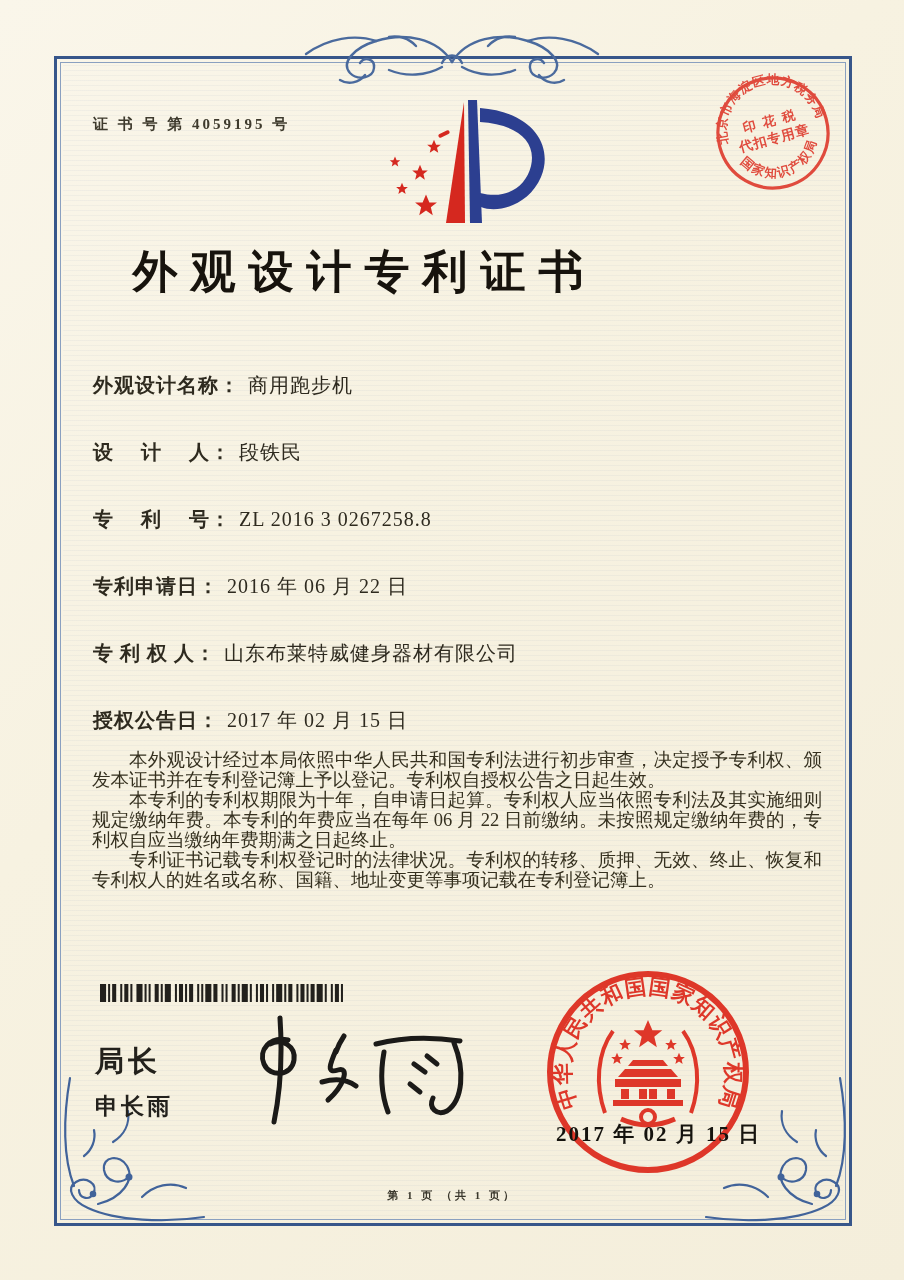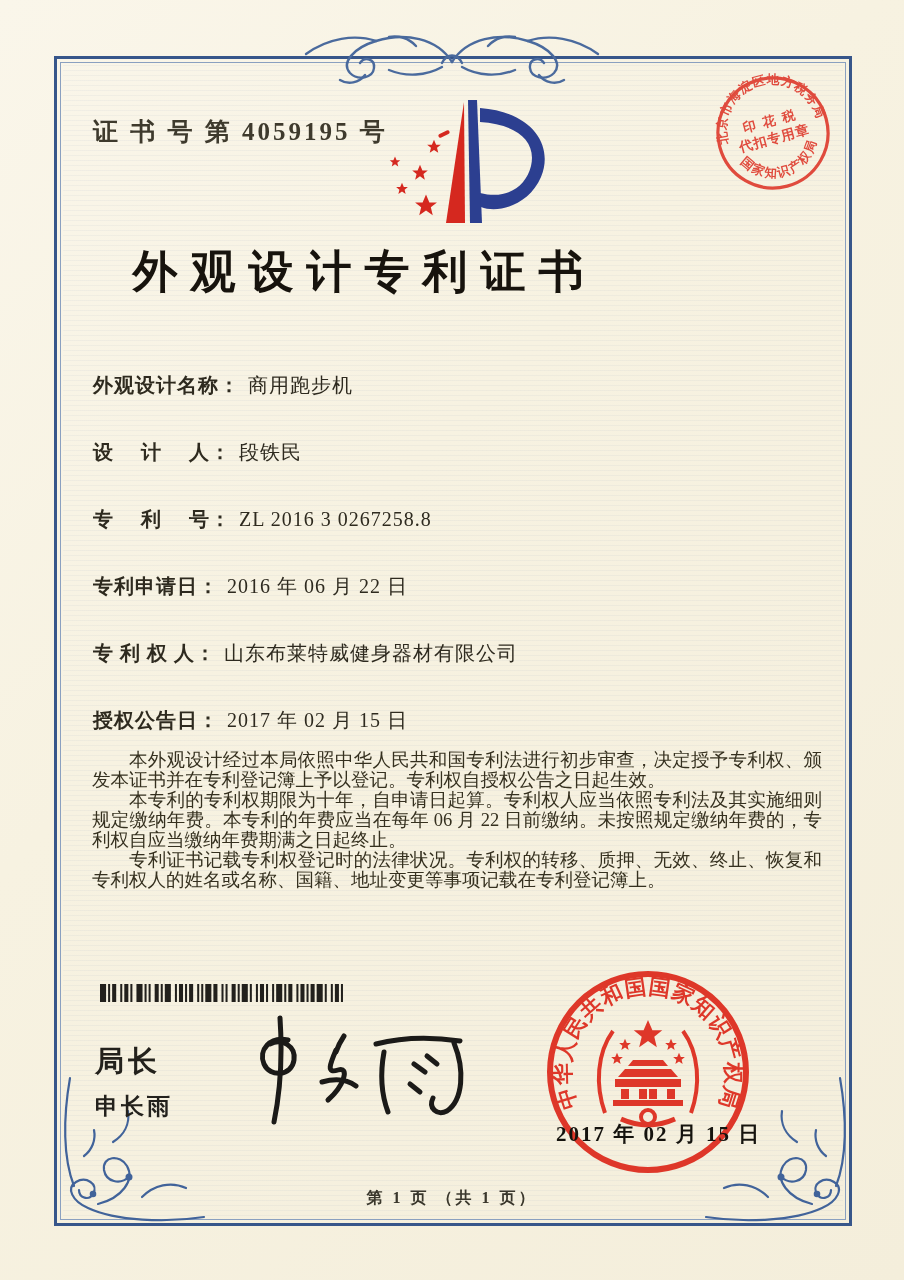--- a/index.html
+++ b/index.html
@@ -28,21 +28,21 @@
       rgba(95,120,170,0.06) 0px, rgba(95,120,170,0.06) 1px,
       rgba(255,255,255,0) 1px, rgba(255,255,255,0) 5px);
   }
   .ornament-top { position:absolute; left:292px; top:22px; width:320px; height:70px; }
   .corner { position:absolute; width:150px; height:150px; }
   .corner-bl { left:58px; top:1076px; }
   .corner-br { right:52px; top:1076px; transform:scaleX(-1); }
 
   .cert-no {
     position:absolute; left:93px; top:115px;
-    font-size:25px; letter-spacing:3px; color:#3e3a2d; font-weight:600;
+    font-size:15px; letter-spacing:3px; color:#3e3a2d; font-weight:600;
   }
   .logo { position:absolute; left:368px; top:90px; width:190px; height:145px; }
 
   .stamp-tax { position:absolute; left:703px; top:63px; width:140px; height:140px; opacity:.88; }
 
   .doc-title {
     position:absolute; left:0; width:716px; top:242px;
     text-align:center; font-size:45px; font-weight:bold; color:#17130d;
     letter-spacing:13px; text-indent:13px;
   }
@@ -72,21 +72,21 @@
   .signature { position:absolute; left:218px; top:1012px; width:270px; height:118px; }
 
   .seal-main { position:absolute; left:543px; top:967px; width:210px; height:210px; opacity:.93; }
   .seal-date {
     position:absolute; left:556px; top:1120px; z-index:6;
     font-size:21px; font-weight:700; color:#15130e; letter-spacing:2px; white-space:nowrap;
   }
 
   .footer {
     position:absolute; left:0; width:904px; top:1188px;
-    text-align:center; font-size:16px; color:#3a372c; letter-spacing:3px; font-weight:600;
+    text-align:center; font-size:11px; color:#3a372c; letter-spacing:3px; font-weight:600;
   }
   svg text { user-select:none; }
 </style>
 </head>
 <body>
 
 <div class="page">
 
   <div class="frame">
     <div class="frame-inner"></div>

